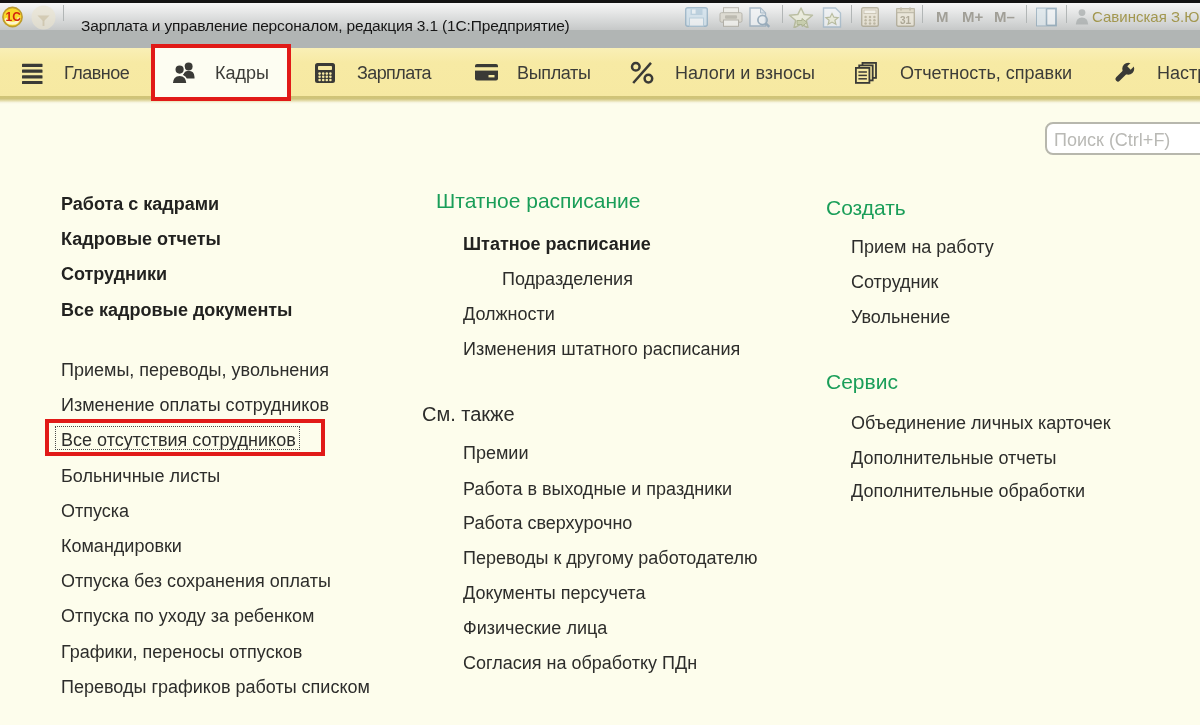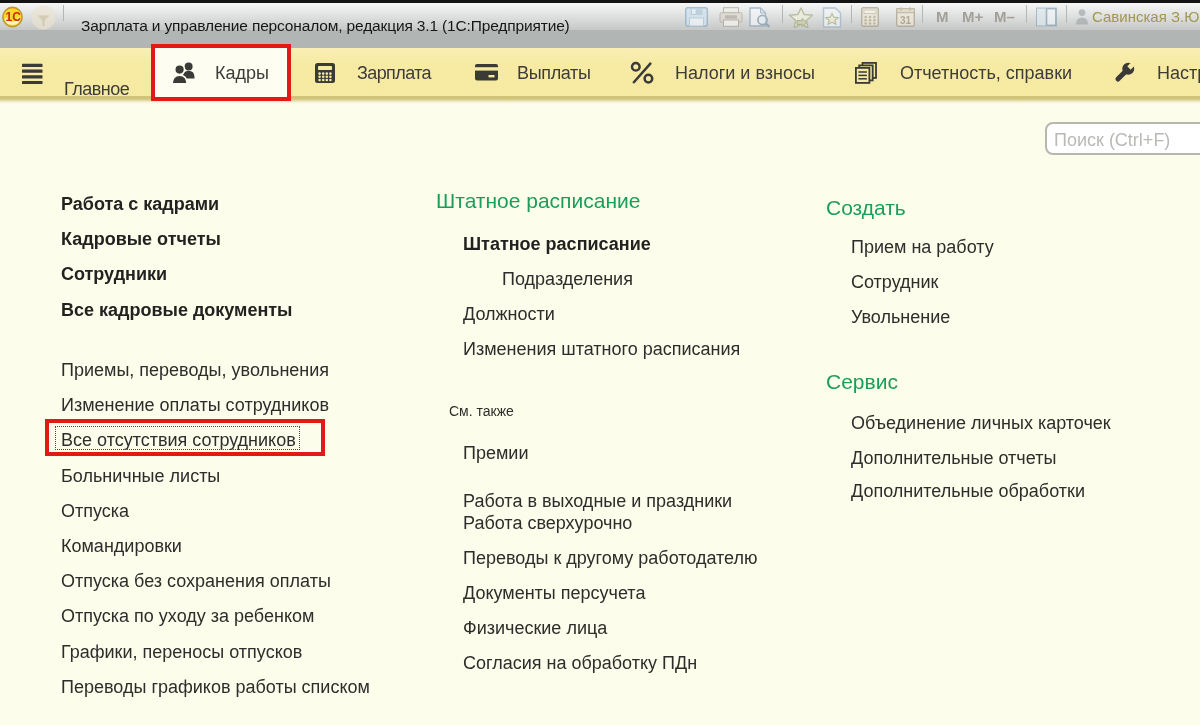--- a/index.html
+++ b/index.html
@@ -190,21 +190,21 @@
   </g>
 </svg>
 <svg class="abs" style="left:1112px;top:61px;" width="24" height="24" viewBox="0 0 24 24">
   <g transform="rotate(45 12 12)">
     <circle cx="12" cy="6" r="6" fill="#3a3a36"></circle>
     <rect x="9.6" y="-1.6" width="4.8" height="6.6" fill="#f6e9a2"></rect>
     <rect x="9.5" y="8.5" width="5" height="14.5" rx="2.4" fill="#3a3a36"></rect>
   </g>
 </svg>
 
-<div class="mi" style="left:64px; letter-spacing:-0.5px;margin-top:16px;">Главное</div>
+<div class="mi" style="left:64px; letter-spacing:-0.5px;">Главное</div>
 <div class="mi" style="left:357px; letter-spacing:-0.6px;">Зарплата</div>
 <div class="mi" style="left:517px; letter-spacing:-0.35px;">Выплаты</div>
 <div class="mi" style="left:675px;">Налоги и взносы</div>
 <div class="mi" style="left:900px;">Отчетность, справки</div>
 <div class="mi" style="left:1157px;">Настройка</div>
 
 <div class="mi" style="left:215px;">Кадры</div>
 
 <div class="abs" id="search">
     <span>Поиск (Ctrl+F)</span>
@@ -226,23 +226,23 @@
 <div class="lnk" style="left:61px; top:677px;">Переводы графиков работы списком</div>
 
 <div class="abs" id="redbox2"></div>
 <div class="abs" id="dotbox"></div>
 
 <div class="ghead" style="left:436px; top:189px;">Штатное расписание</div>
 <div class="blnk" style="left:463px; top:234px;">Штатное расписание</div>
 <div class="lnk" style="left:463px; top:269px;margin-left:39px;">Подразделения</div>
 <div class="lnk" style="left:463px; top:304px;">Должности</div>
 <div class="lnk" style="left:463px; top:339px;">Изменения штатного расписания</div>
-<div class="lnk" style="left:449px; top:403px; font-size:14px;">См. также</div>
+<div class="lnk" style="left:422px; top:403px; font-size:20px;">См. также</div>
 <div class="lnk" style="left:463px; top:443px;">Премии</div>
-<div class="lnk" style="left:463px; top:479px;margin-top:12px;">Работа в выходные и праздники</div>
+<div class="lnk" style="left:463px; top:479px;">Работа в выходные и праздники</div>
 <div class="lnk" style="left:463px; top:513px;">Работа сверхурочно</div>
 <div class="lnk" style="left:463px; top:548px;">Переводы к другому работодателю</div>
 <div class="lnk" style="left:463px; top:583px;">Документы персучета</div>
 <div class="lnk" style="left:463px; top:618px;">Физические лица</div>
 <div class="lnk" style="left:463px; top:653px;">Согласия на обработку ПДн</div>
 
 <div class="ghead" style="left:826px; top:196px;">Создать</div>
 <div class="lnk" style="left:851px; top:237px;">Прием на работу</div>
 <div class="lnk" style="left:851px; top:272px;">Сотрудник</div>
 <div class="lnk" style="left:851px; top:307px;">Увольнение</div>

